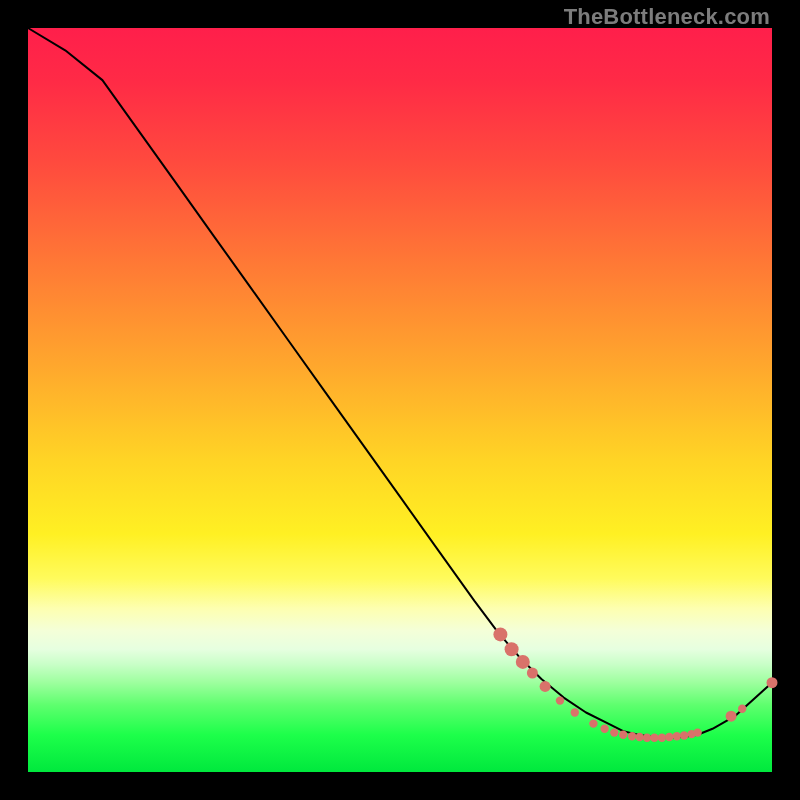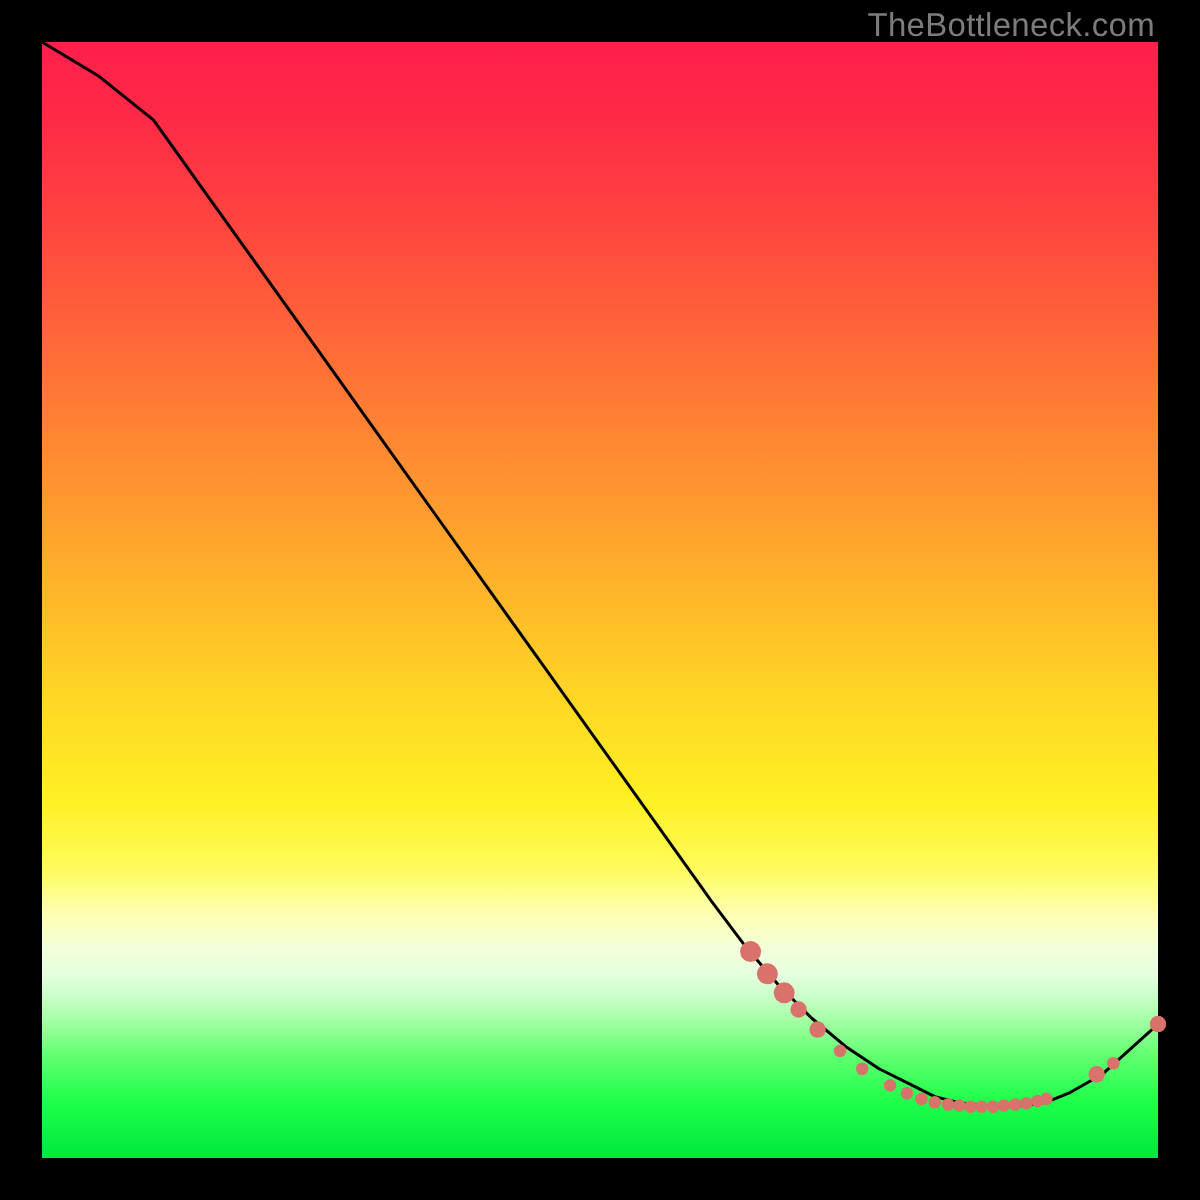--- a/index.html
+++ b/index.html
@@ -45,21 +45,21 @@
       #1dff4a 95%,
       #00e83d 100%
     );
   }
   .watermark {
     position: absolute;
     top: 4px;
     right: 30px;
     color: #7c7c7c;
     font-size: 22px;
-    font-weight: 400;
+    font-weight: 700;
     letter-spacing: 0.2px;
     user-select: none;
   }
   svg.curve {
     position: absolute;
     top: 0;
     left: 0;
     width: 744px;
     height: 744px;
     overflow: visible;

